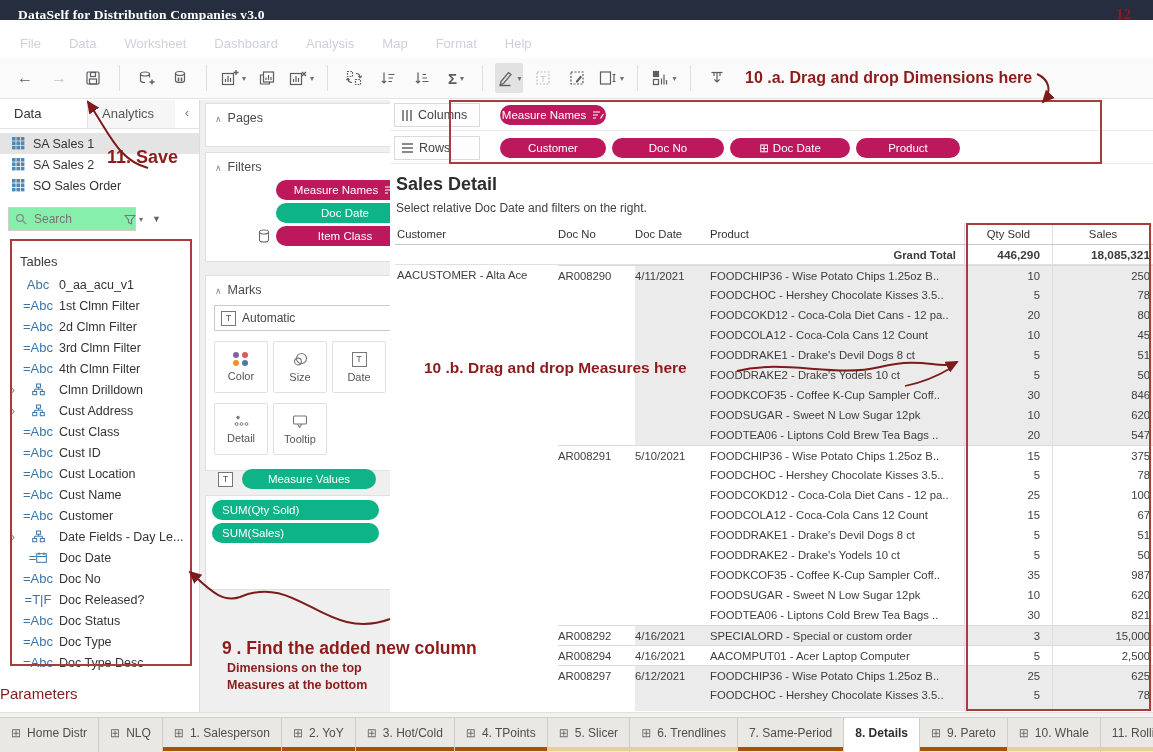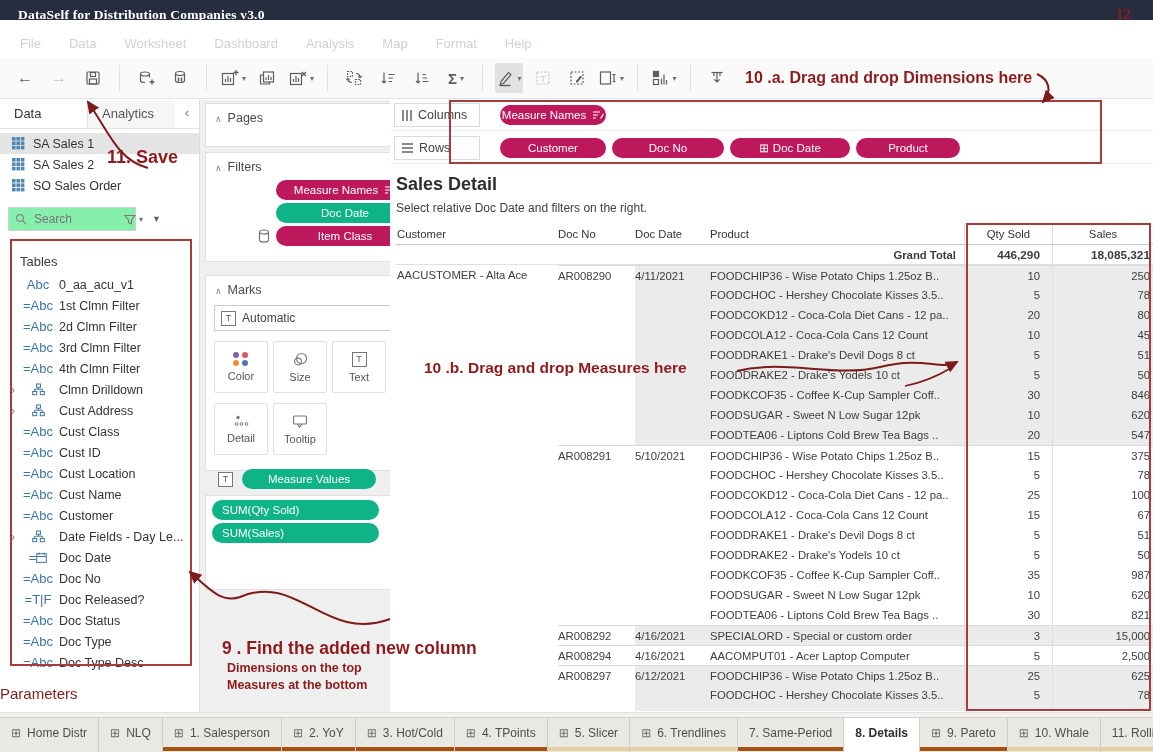--- a/index.html
+++ b/index.html
@@ -537,21 +537,21 @@
           </div>
           <div class="mbtn">
             <svg width="16" height="15" viewBox="0 0 16 15" fill="none" stroke="#777" stroke-width="1.1">
               <circle cx="6" cy="9.5" r="3.4"></circle>
               <circle cx="9.5" cy="6.5" r="5"></circle>
             </svg>
             <span>Size</span>
           </div>
           <div class="mbtn">
             <span class="tbox" style="margin:0;">T</span>
-            <span>Text</span>
+            <span>Date</span>
           </div>
         </div>
       <div class="mbtn-grid" id="markbtns2">
           <div class="mbtn">
             <svg width="15" height="14" viewBox="0 0 15 14" fill="none" stroke="#777" stroke-width="1">
               <circle cx="4" cy="3.5" r="1.3" fill="#777"></circle>
               <circle cx="2.5" cy="10" r="1.4"></circle>
               <circle cx="7.5" cy="10" r="1.4"></circle>
               <circle cx="12.5" cy="10" r="1.4"></circle>
             </svg>

